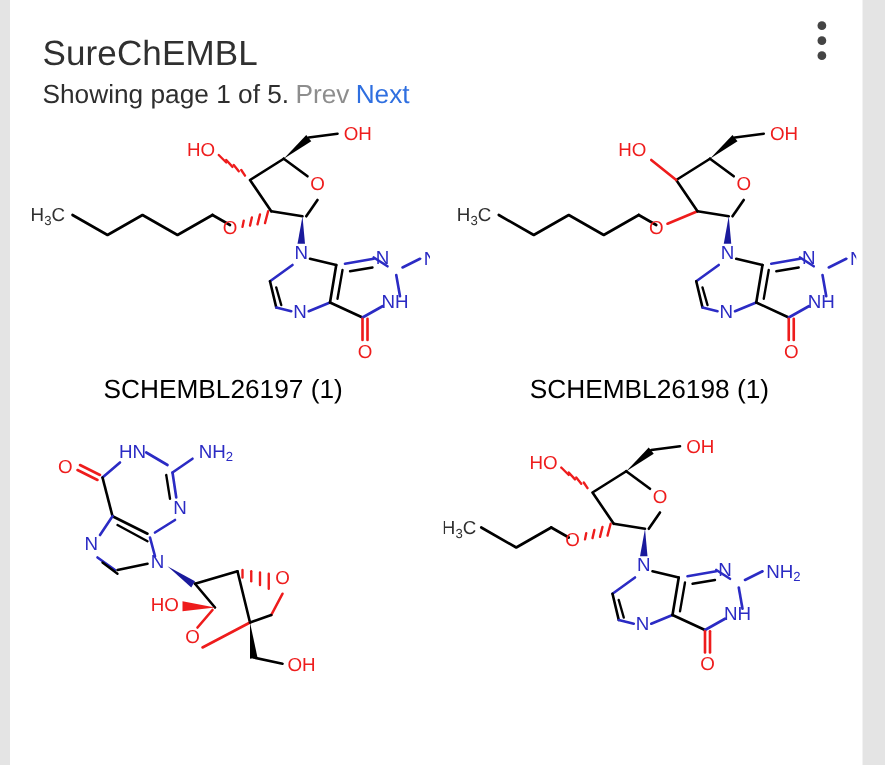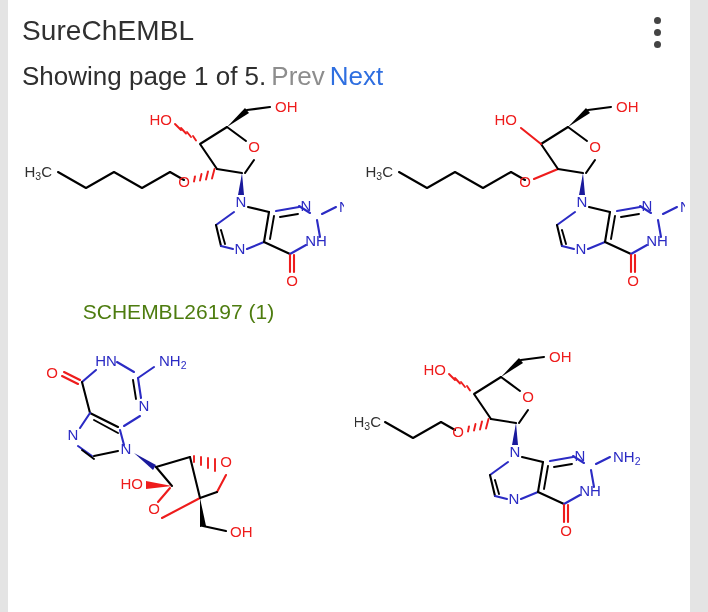--- a/index.html
+++ b/index.html
@@ -27,21 +27,21 @@
     position: relative;
     height: 60px;
     padding: 14px 0 0 14px;
   }
   #page-title {
     font-size: 28px;
     font-weight: 400;
     color: #303030;
     letter-spacing: 0.1px;
     line-height: 34px;
-    margin: 0;
+    margin: 12px;
   }
   #kebab-menu {
     position: absolute;
     right: 20px; top: 12px;
     width: 26px; height: 40px;
     display: flex;
     flex-direction: column;
     align-items: center;
     justify-content: center;
     gap: 5px;
@@ -49,24 +49,25 @@
   }
   #kebab-menu span {
     display: block;
     width: 7px; height: 7px;
     border-radius: 50%;
     background: #444444;
   }
   
   #pager {
     padding: 2px 0 0 14px;
-    font-size: 26px;
+    font-size: 21px;
     line-height: 28px;
     color: #2e2e2e;
     white-space: nowrap;
+    margin-left: 12px;
   }
   #pager .showing { color: #2e2e2e; }
   #prev-link {
     color: #8d8d8d;
     text-decoration: none;
     margin-left: 5px;
     cursor: default;
   }
   #next-link {
     color: #2f6fe0;
@@ -92,21 +93,21 @@
     width: 330px;
     height: 205px;
     display: flex;
     align-items: center;
     justify-content: center;
   }
   .structure-box svg { display: block; }
   .result-label {
     font-size: 21px;
     line-height: 26px;
-    color: #4d7c0f;
+    color: #000000;
     text-decoration: none;
     cursor: pointer;
     white-space: nowrap;
   }
   
   .bond { stroke: #000000; stroke-width: 2.1; fill: none; stroke-linecap: round; stroke-linejoin: round; }
   .bond-thin { stroke: #000000; stroke-width: 1.9; fill: none; stroke-linecap: round; }
   .bond-N { stroke: #2b2bc4; stroke-width: 2.1; fill: none; stroke-linecap: round; }
   .bond-O { stroke: #ee1c1c; stroke-width: 2.1; fill: none; stroke-linecap: round; }
   .wedge-k { fill: #000000; stroke: none; }
@@ -246,20 +247,21 @@
             <text class="atom atom-N" x="292" y="117" text-anchor="middle">N</text>
             <path class="bond-N" d="M285,113 L262,117"></path>
             <path class="bond-thin" d="M284,120 L266,123" stroke="#2b2bc4"></path>
             <path class="bond-N" d="M308,120 L322,113"></path>
             <text class="atom atom-N" x="325" y="118" text-anchor="start">NH<tspan class="atom-sub" dy="3">2</tspan></text>
             <path class="bond-O" d="M276,161 L276,178"></path>
             <path class="bond-O" d="M280,161 L280,178"></path>
             <text class="atom atom-O" x="278" y="192" text-anchor="middle">O</text>
           </svg>
         </div>
+        <a class="result-label">SCHEMBL26198 (1)</a>
       </div>
 
       <div class="result-cell">
         <div class="structure-box">
           <svg width="330" height="205" viewBox="0 0 330 205">
 
             <path class="bond-O" d="M66,46 L50,38"></path>
             <path class="bond-O" d="M64,50 L48,42"></path>
             <text class="atom atom-O" x="44" y="44" text-anchor="end">O</text>
             <path class="bond-N" d="M68,48 L82,36"></path>

